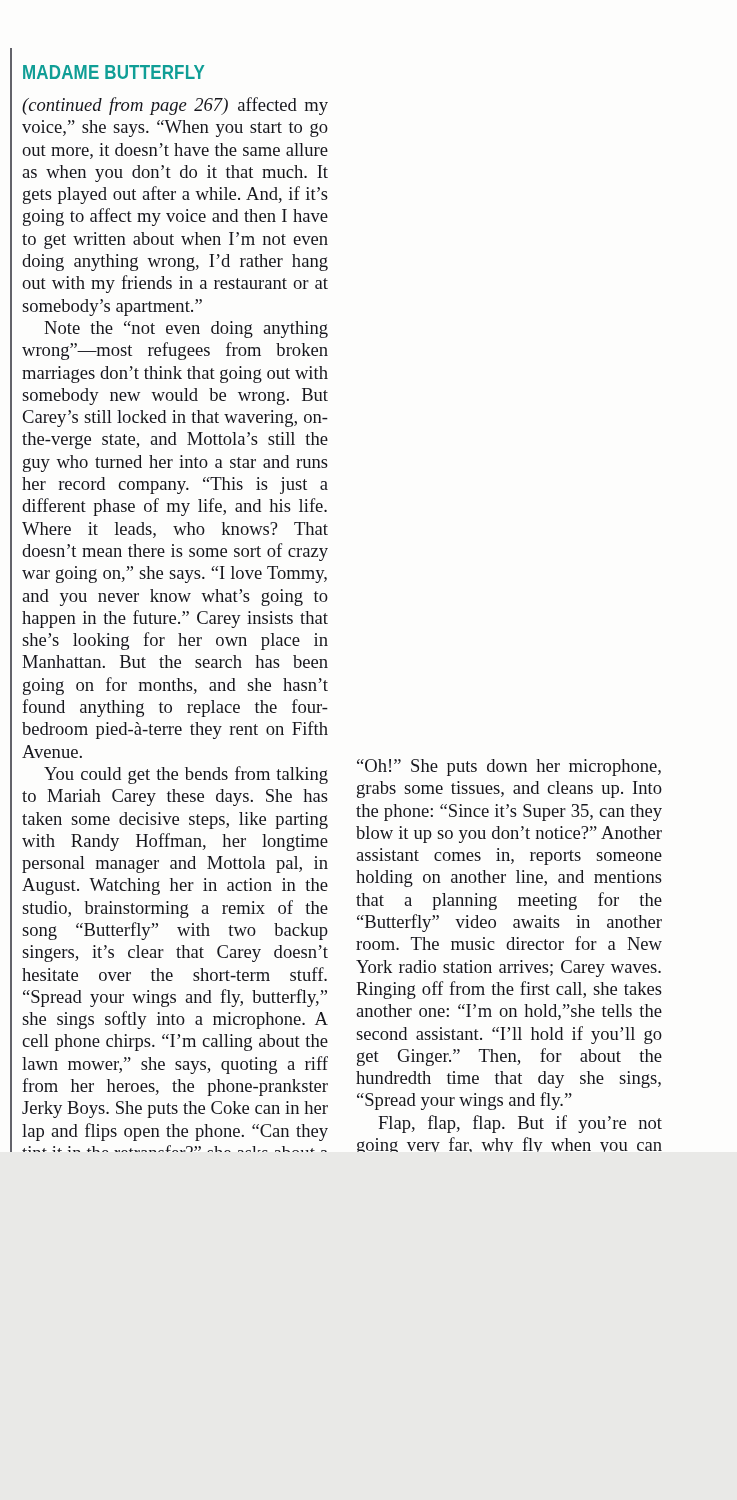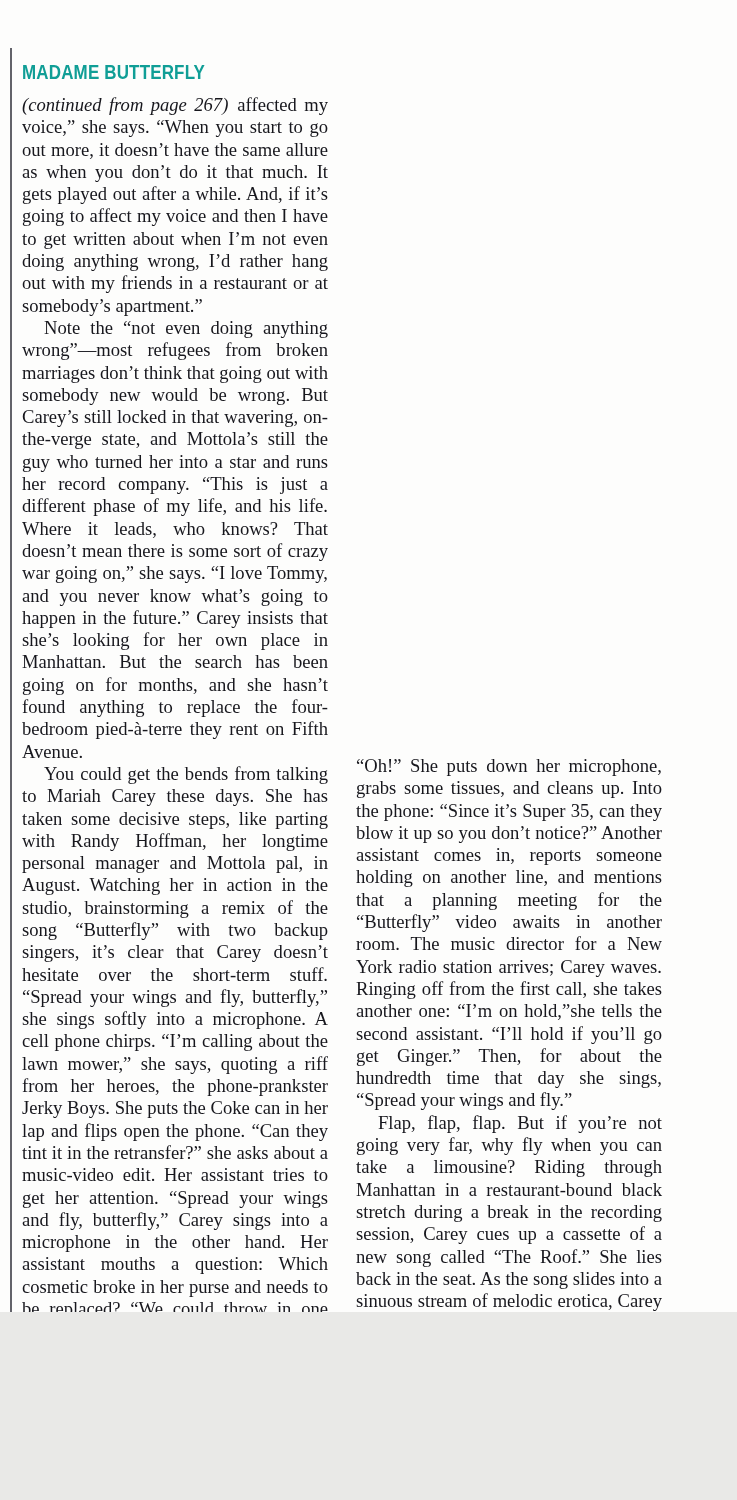--- a/index.html
+++ b/index.html
@@ -3,21 +3,21 @@
 <meta charset="utf-8">
 <style>
   html, body {
     margin: 0;
     padding: 0;
     background: #e9e9e7;
   }
   .page {
     position: relative;
     width: 737px;
-    height: 1312px;
+    height: 1152px;
     background: #fdfdfc;
     overflow: hidden;
     font-family: "Liberation Serif", serif;
   }
   .col-rule {
     position: absolute;
     left: 10px;
     top: 48px;
     width: 2px;
     height: 1394px;

